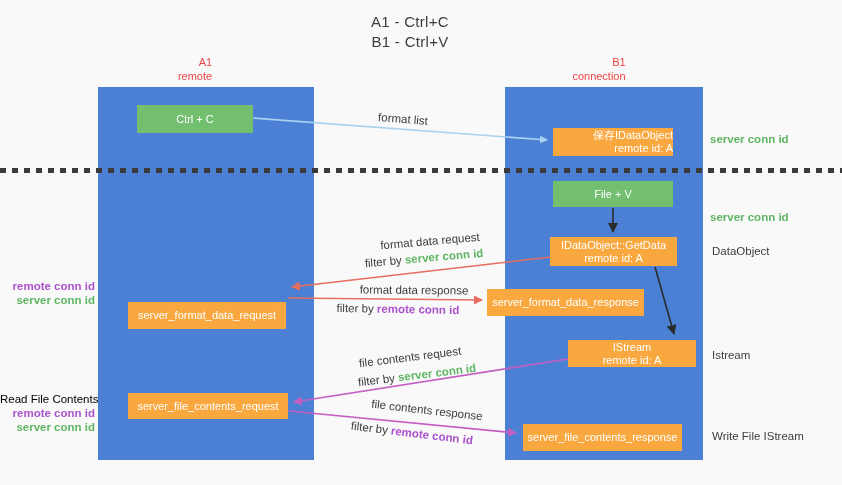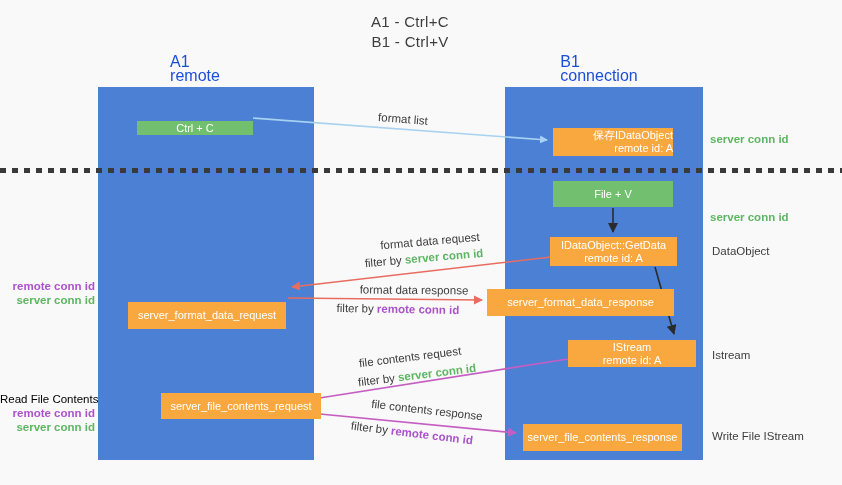--- a/index.html
+++ b/index.html
@@ -17,23 +17,23 @@
     position:absolute;left:410px;top:12px;
     transform:translateX(-50%);
     text-align:center;
     font-size:15px;line-height:20px;
     color:#3d3d3d;letter-spacing:.3px;
     white-space:nowrap;
   }
   .lane-header{
     position:absolute;top:55px;
     transform:translateX(-50%);
-    text-align:left;
-    font-size:16px;line-height:14px;
-    color:#1d4ed8;white-space:nowrap;
+    text-align:right;
+    font-size:11px;line-height:14px;
+    color:#ef4444;white-space:nowrap;
   }
   .lane{
     position:absolute;top:87px;height:373px;
     background:var(--lane_blue,#4b80d5);
   }
   .lane-a1{left:98px;width:216px;}
   .lane-b1{left:505px;width:198px;}
   .dotted-line{
     position:absolute;left:0;top:168px;width:842px;height:5px;
     background:repeating-linear-gradient(90deg,#3a3a3a 0 6px,transparent 6px 12px);
@@ -105,42 +105,42 @@
     </defs>
     <path d="M253,118 L547,140" stroke="#a8d2f0" stroke-width="1.6" fill="none" marker-end="url(#ah-blue)"></path>
     <path d="M613,208 L613,232" stroke="#2b2b2b" stroke-width="1.6" fill="none" marker-end="url(#ah-black)"></path>
     <path d="M551,257 L292,287" stroke="#e96c60" stroke-width="1.6" fill="none" marker-end="url(#ah-red)"></path>
     <path d="M288,298 L482,300" stroke="#e96c60" stroke-width="1.6" fill="none" marker-end="url(#ah-red)"></path>
     <path d="M655,267 L674,334" stroke="#2b2b2b" stroke-width="1.6" fill="none" marker-end="url(#ah-black)"></path>
     <path d="M568,359 L294,402" stroke="#c55ec2" stroke-width="1.6" fill="none" marker-end="url(#ah-magenta)"></path>
     <path d="M289,411 L516,433" stroke="#c55ec2" stroke-width="1.6" fill="none" marker-end="url(#ah-magenta)"></path>
   </svg>
 
-  <div class="node green" style="left:137px;top:105px;width:116px;height:14px;margin-top:16px;">
+  <div class="node green" style="left:137px;top:105px;width:116px;height:28px;">
     <div>Ctrl + C</div>
   </div>
   <div class="node orange" style="left:128px;top:277px;width:158px;height:27px;margin-top:25px;">
     <div>server_format_data_request</div>
   </div>
-  <div class="node orange" style="left:128px;top:393px;width:160px;height:26px;margin-left:33px;">
+  <div class="node orange" style="left:128px;top:393px;width:160px;height:26px;">
     <div>server_file_contents_request</div>
   </div>
 
   <div class="node orange" style="left:553px;top:128px;width:120px;height:28px;align-items:flex-end;">
     <div>保存IDataObject</div>
     <div>remote id: A</div>
   </div>
   <div class="node green" style="left:553px;top:181px;width:120px;height:26px;">
     <div>File + V</div>
   </div>
   <div class="node orange" style="left:550px;top:237px;width:127px;height:29px;">
     <div>IDataObject::GetData</div>
     <div>remote id: A</div>
   </div>
-  <div class="node orange" style="left:487px;top:289px;width:187px;height:27px;justify-content:center;">
+  <div class="node orange" style="left:487px;top:289px;width:157px;height:27px;justify-content:center;">
     <div>server_format_data_response</div>
   </div>
   <div class="node orange" style="left:568px;top:340px;width:128px;height:27px;">
     <div>IStream</div>
     <div>remote id: A</div>
   </div>
   <div class="node orange" style="left:523px;top:424px;width:159px;height:27px;">
     <div>server_file_contents_response</div>
   </div>
 

